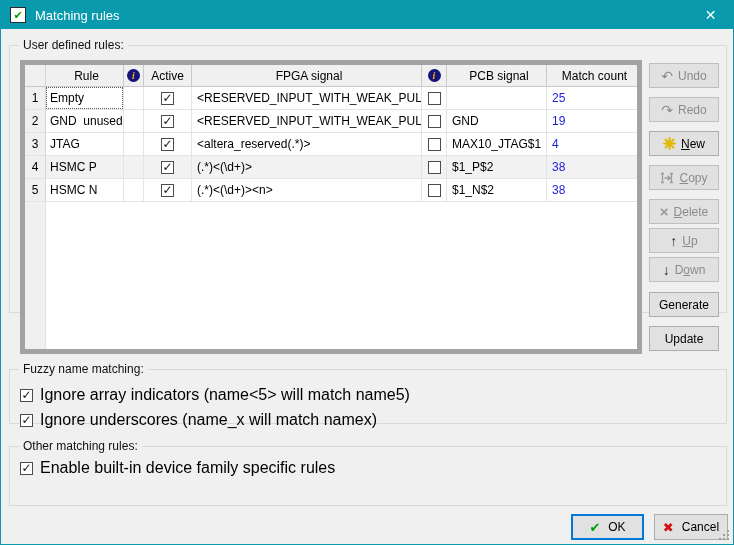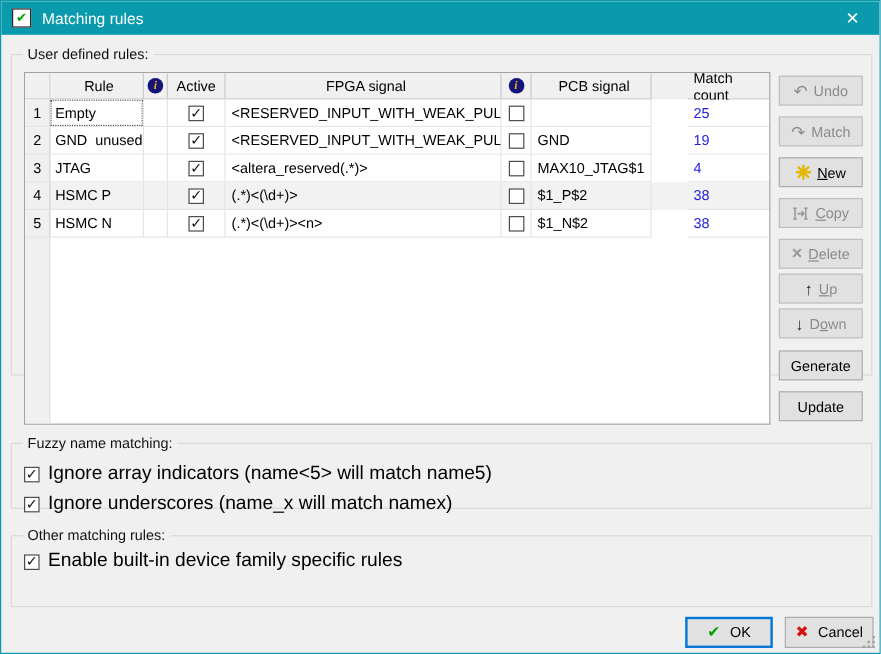--- a/index.html
+++ b/index.html
@@ -11,35 +11,35 @@
   .titlebar { position:absolute; left:0; top:0; width:100%; height:28px; background:#0a9aad; display:flex; align-items:center; }
   .app-icon { width:16px; height:16px; margin-left:9px; background:#fff; border:1px solid #2a2a2a; display:flex; align-items:center; justify-content:center; font-size:11px; font-weight:bold; color:#00a000; line-height:1; }
   .title-text { color:#fff; font-size:13px; margin-left:9px; }
   .close-btn { position:absolute; right:0; top:0; width:45px; height:28px; display:flex; align-items:center; justify-content:center; color:#fff; font-size:14px; cursor:pointer; }
 
   
   .groupbox { position:absolute; border:1px solid #d9d9d9; }
   .groupbox > .glabel { position:absolute; top:-8px; left:9px; background:#f0f0f0; padding:0 4px; font-size:12px; color:#111; white-space:nowrap; }
 
   
-  .grid { position:absolute; left:10px; top:14px; width:622px; height:294px; background:#fff; border:1px solid #a3a3a3; overflow:hidden;padding-left:32px; }
+  .grid { position:absolute; left:10px; top:14px; width:622px; height:294px; background:#fff; border:5px solid #a3a3a3; overflow:hidden;padding-left:32px; }
   .numstrip { position:absolute; left:0; top:0; bottom:0; width:21px; background:#f0f0f0; border-right:1px solid #e2e2e2; }
   .thead { position:absolute; left:0; top:0; right:0; height:22px; display:flex; background:#f0f0f0; }
   .th { border-right:1px solid #c9c9c9; border-bottom:1px solid #c9c9c9; display:flex; align-items:center; justify-content:center; font-size:12px; }
   .tr { position:absolute; left:0; right:0; height:23px; display:flex; background:#fff; }
   .tr.shaded { background:#f2f2f2; }
   .td { border-right:1px solid #e4e4e4; border-bottom:1px solid #e4e4e4; display:flex; align-items:center; font-size:12px; overflow:hidden; }
   .c-num { width:21px; justify-content:center; background:#f0f0f0; border-right:1px solid #d5d5d5; }
   .c-rule { width:78px; padding-left:4px; position:relative; }
   .c-info1 { width:20px; justify-content:center; }
   .c-active { width:48px; justify-content:center; }
   .c-fpga { width:230px; padding-left:5px; }
   .c-info2 { width:25px; justify-content:center; }
   .c-pcb { width:100px; padding-left:5px; }
-  .c-count { flex:1; padding-left:5px; border-right:none;margin-left:30px; }
+  .c-count { flex:1; padding-left:5px; border-right:none; }
   .count-text { color:#2222dd; }
   .celltext { white-space:pre; }
   .focus-cell::after { content:""; position:absolute; inset:0; border:1px dotted #555; pointer-events:none; }
 
   .info-badge { width:13px; height:13px; border-radius:50%; background:#14147a; color:#f0b400; font-style:italic; font-weight:bold; font-size:10px; font-family:"Liberation Serif","DejaVu Serif",serif; display:flex; align-items:center; justify-content:center; line-height:1; }
 
   
   .cb { width:13px; height:13px; background:#fff; border:1px solid #4c4c4c; display:inline-flex; align-items:center; justify-content:center; flex:none; }
   .cb-mark { font-size:12px; font-weight:bold; color:#111; line-height:1; margin-top:-1px; }
 
@@ -238,21 +238,21 @@
       </div>
     </div>
   </div>
 
   <div class="sbtn disabled" style="top:62px;">
     <span class="bicon i-undo">↶</span>
     <span><span>Undo</span><span class="mn"></span><span></span></span>
   </div>
   <div class="sbtn disabled" style="top:96px;">
     <span class="bicon i-redo">↷</span>
-    <span><span>Match</span><span class="mn"></span><span></span></span>
+    <span><span>Redo</span><span class="mn"></span><span></span></span>
   </div>
   <div class="sbtn" style="top:130px;">
     <span class="bicon">
         <svg width="13" height="13" viewBox="0 0 13 13">
           <g stroke="#e3b800" stroke-width="2" stroke-linecap="round">
             <line x1="6.5" y1="1" x2="6.5" y2="12"></line>
             <line x1="1" y1="6.5" x2="12" y2="6.5"></line>
             <line x1="2.5" y1="2.5" x2="10.5" y2="10.5"></line>
             <line x1="10.5" y1="2.5" x2="2.5" y2="10.5"></line>
           </g>

